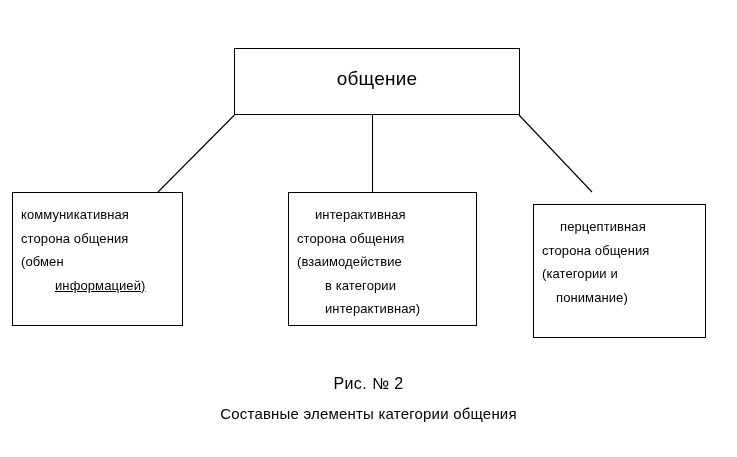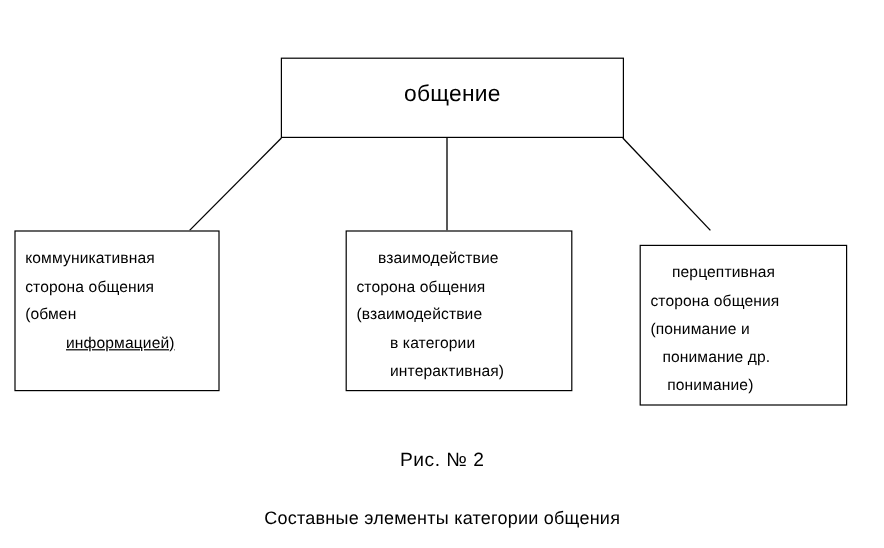--- a/index.html
+++ b/index.html
@@ -106,21 +106,21 @@
     text-align: center;
   }
   #figure-number {
     display: block;
     font-size: 16px;
     line-height: 26px;
     letter-spacing: 0.4px;
   }
   #figure-title {
     display: block;
-    margin-top: 26px;
+    margin-top: 7px;
     font-size: 15px;
     line-height: 20px;
     letter-spacing: 0.2px;
   }
 </style>
 </head>
 <body>
 
 <div id="diagram-root">
 
@@ -138,34 +138,33 @@
     <div class="leaf-text" id="node-communicative-text">
       <span class="line">коммуникативная</span>
       <span class="line">сторона общения</span>
       <span class="line">(обмен</span>
       <span class="line indent-1">информацией)</span>
     </div>
   </div>
 
   <div class="node-box" id="node-interactive-box">
     <div class="leaf-text" id="node-interactive-text">
-      <span class="line indent-2">взаимодействие</span>
+      <span class="line indent-2">интерактивная</span>
       <span class="line">сторона общения</span>
       <span class="line">(взаимодействие</span>
       <span class="line indent-3">в категории</span>
       <span class="line indent-3">интерактивная)</span>
     </div>
   </div>
 
   <div class="node-box" id="node-perceptive-box">
     <div class="leaf-text" id="node-perceptive-text">
       <span class="line indent-2">перцептивная</span>
       <span class="line">сторона общения</span>
-      <span class="line">(понимание и</span>
-      <span class="line indent-4">понимание др.</span>
+      <span class="line">(категории и</span>
       <span class="line indent-5">понимание)</span>
     </div>
   </div>
 
   <div id="figure-caption">
     <span id="figure-number">Рис. № 2</span>
     <span id="figure-title">Составные элементы категории общения</span>
   </div>
 
 </div>

